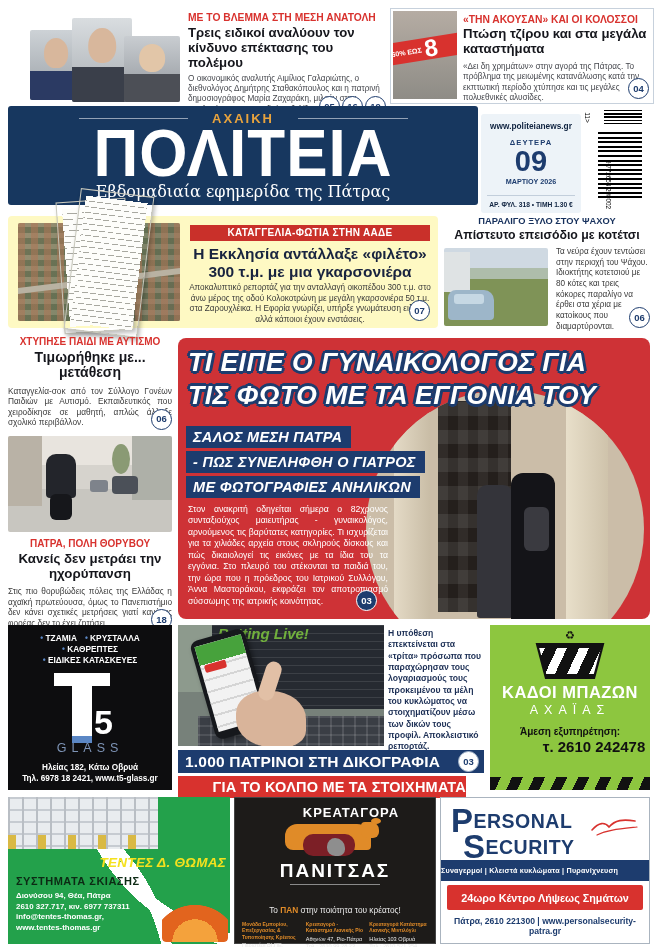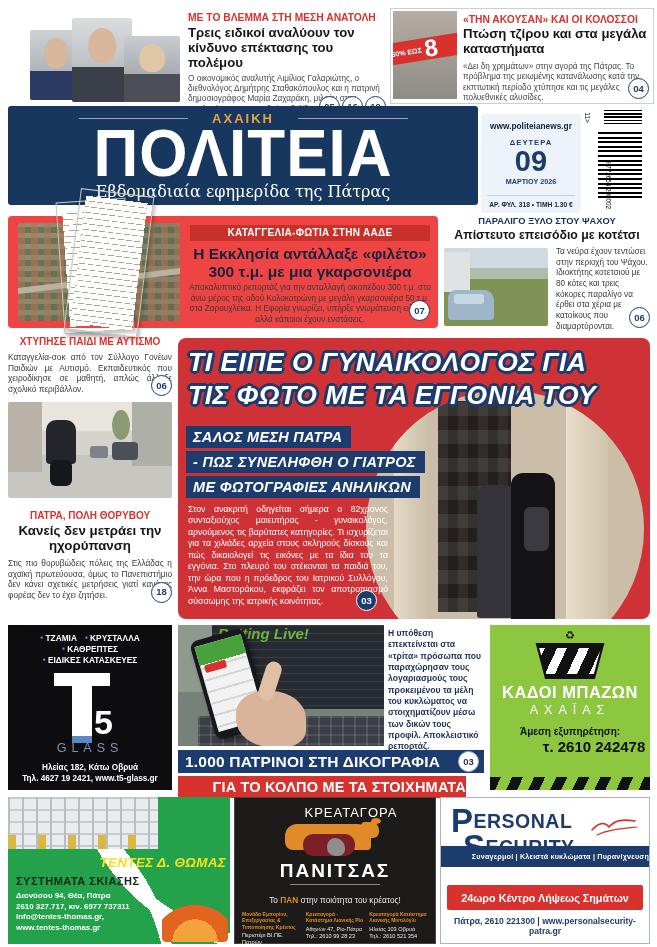--- a/index.html
+++ b/index.html
@@ -63,21 +63,21 @@
   .barcode{left:588px;top:106px;width:64px;height:99px;background:#fff;}
   .bc-top{position:absolute;left:16px;top:4px;width:38px;height:15px;
           background:repeating-linear-gradient(180deg,#000 0 1.4px,#fff 1.4px 3.2px);}
   .bc-lab-top{position:absolute;left:-6px;top:8px;font-size:6.5px;color:#000;transform:rotate(90deg);}
   .bc-main{position:absolute;left:10px;top:26px;width:44px;height:66px;
            background:repeating-linear-gradient(180deg,#000 0 2px,#fff 2px 4.6px);}
   .bc-num{position:absolute;left:24px;top:54px;font-size:6.3px;color:#000;white-space:nowrap;
           transform:rotate(90deg);transform-origin:left top;}
 
   
-  .aade{left:8px;top:216px;width:430px;height:112px;background:#ef4444;border-radius:4px;}
+  .aade{left:8px;top:216px;width:430px;height:112px;background:#fef9c3;border-radius:4px;}
   .aade-photo{left:10px;top:7px;width:162px;height:98px;border-radius:2px;
       background:linear-gradient(120deg,#9a8f72,#7c8568 55%,#8c7f6a);
       background-color:#8c8f7a;overflow:hidden;}
   .aade-photo .blocks{position:absolute;inset:0;
       background:repeating-linear-gradient(90deg,rgba(176,118,86,.55) 0 7px,rgba(0,0,0,0) 7px 13px),
                  repeating-linear-gradient(0deg,rgba(64,84,54,.45) 0 6px,rgba(0,0,0,0) 6px 11px);}
   .aade-photo .road{position:absolute;left:-10%;top:55%;width:130%;height:6px;background:#b9b2a2;transform:rotate(-7deg);}
   .paper{position:absolute;background:#fdfdfa;border:1px solid #c9c9bd;box-shadow:2px 3px 4px rgba(0,0,0,.25);
          background-image:repeating-linear-gradient(180deg,rgba(0,0,0,0) 0 5px,#a8a8a0 5px 5.7px);
          background-clip:content-box;padding:6px 5px;}
@@ -112,21 +112,21 @@
   .lc-badge{position:absolute;right:0;bottom:-2px;}
   .street-photo{position:relative;width:164px;height:96px;margin-top:8px;border-radius:2px;overflow:hidden;
       background:linear-gradient(180deg,#e8e4de 0 30%,#d6d3cd 30% 55%,#c8c6c0 55%);}
   .street-photo .bldL{position:absolute;left:0;top:0;width:34px;height:70px;background:#b9b2a6;}
   .street-photo .bldR{position:absolute;right:0;top:0;width:40px;height:64px;background:#aeb0a8;}
   .street-photo .tree{position:absolute;right:42px;top:8px;width:18px;height:30px;border-radius:50%;background:#8a9a74;}
   .street-photo .rider{position:absolute;left:38px;top:18px;width:30px;height:44px;border-radius:10px 10px 4px 4px;background:#23252b;}
   .street-photo .wheel{position:absolute;left:42px;top:58px;width:22px;height:26px;border-radius:6px;background:#16171b;}
   .street-photo .carA{position:absolute;right:34px;top:40px;width:26px;height:18px;border-radius:4px;background:#4b5058;}
   .street-photo .carB{position:absolute;right:64px;top:44px;width:18px;height:12px;border-radius:3px;background:#7e838b;}
-  .noise-sec{margin-top:12px;}
+  .noise-sec{margin-top:6px;}
 
   
   .mainstory{left:178px;top:338px;width:472px;height:281px;background:#ce3236;border-radius:8px;overflow:hidden;}
   .circle-photo{position:absolute;right:6px;top:52px;width:278px;height:278px;border-radius:50%;
                 overflow:hidden;background:#cbbda8;}
   .cp-colL{position:absolute;left:10%;top:0;width:13%;height:100%;background:linear-gradient(90deg,#e4dac6,#c9bda6);}
   .cp-colR{position:absolute;left:72%;top:0;width:15%;height:100%;background:linear-gradient(90deg,#e8dfca,#cfc3ab);}
   .cp-door{position:absolute;left:26%;top:4%;width:26%;height:76%;background:#241f1c;
            background-image:repeating-linear-gradient(0deg,rgba(255,255,255,.08) 0 14px,rgba(0,0,0,0) 14px 28px),
                             repeating-linear-gradient(90deg,rgba(255,255,255,.06) 0 10px,rgba(0,0,0,0) 10px 20px);}
@@ -216,48 +216,48 @@
   .tn-sub{position:absolute;left:8px;top:78px;color:#0c2a14;font-weight:900;font-size:11px;letter-spacing:.5px;}
   .tn-addr{position:absolute;left:8px;top:94px;color:#fff;font-weight:700;font-size:7.9px;line-height:1.35;}
   .tn-awn{position:absolute;right:2px;bottom:2px;width:66px;height:46px;border-radius:8px 40% 4px 4px;
       background:radial-gradient(circle at 50% 100%,#f4a23c 0 40%,#e2641e 40% 75%,#b33b10 75%);
       background-color:#e2641e;
       -webkit-mask-image:radial-gradient(circle at 50% 115%, #000 70%, rgba(0,0,0,0) 71%);}
 
   
   .panitsas{left:234px;top:797px;width:202px;height:147px;background:#1d1b19;text-align:center;
             border:1px solid #444;box-sizing:border-box;}
-  .pn-title{color:#fff;font-weight:400;font-size:13px;letter-spacing:1px;margin-top:7px;margin-left:32px;}
+  .pn-title{color:#fff;font-weight:700;font-size:13px;letter-spacing:1px;margin-top:7px;margin-left:32px;}
   .pn-logo{position:relative;width:120px;height:36px;margin:2px auto 0;}
   .pn-cow{position:absolute;left:10px;top:2px;width:86px;height:26px;border-radius:12px 14px 4px 8px;background:#e08b28;}
   .pn-cowhead{position:absolute;left:86px;top:0;width:18px;height:16px;border-radius:4px 8px 6px 6px;background:#e08b28;}
   .pn-horn{position:absolute;left:96px;top:-4px;width:10px;height:6px;border-radius:50%;background:#e08b28;}
   .pn-pig{position:absolute;left:28px;top:12px;width:52px;height:22px;border-radius:10px;background:#7c1f26;}
   .pn-hen{position:absolute;left:52px;top:16px;width:18px;height:18px;border-radius:50% 60% 40% 50%;background:#8e8e8e;}
   .pn-name{color:#fff;font-weight:900;font-size:19px;letter-spacing:2px;margin-top:2px;}
   .pn-rule{width:90px;height:1px;background:#8a8a8a;margin:2px auto;}
-  .pn-slogan{color:#e9e9e9;font-size:8.3px;margin-top:10px;}
+  .pn-slogan{color:#e9e9e9;font-size:8.3px;margin-top:20px;}
   .pn-slogan b{color:#e08b28;font-weight:900;}
   .pn-cols{display:flex;justify-content:space-between;padding:6px 7px 0;gap:5px;text-align:left;}
   .pn-col{width:62px;}
   .pn-head{color:#e08b28;font-weight:700;font-size:5px;line-height:1.25;}
   .pn-line{color:#e9e9e9;font-size:5.6px;line-height:1.3;margin-top:2px;}
   .pn-tel{color:#e9e9e9;font-size:5.6px;line-height:1.3;}
 
   
   .psad{left:440px;top:797px;width:210px;height:147px;background:#fff;border:1px solid #aab4bf;box-sizing:border-box;}
   .psa-top{position:absolute;left:0;top:0;width:100%;height:62px;background:#fff;}
   .psa-line{position:absolute;left:10px;color:#1d3c6e;font-weight:900;letter-spacing:.5px;}
   .psa-line .cap{font-size:33px;vertical-align:-4px;}
   .psa-line .rest{font-size:19.5px;}
   .psa-l1{top:4px;}
   .psa-l2{top:30px;left:22px;}
   .psa-sign{position:absolute;right:8px;top:16px;width:52px;height:26px;}
-  .psa-navy{position:absolute;left:0;top:48px;width:100%;height:21px;background:#1d3c6e;
-            display:flex;align-items:center;justify-content:flex-end;}
+  .psa-navy{position:absolute;left:0;top:62px;width:100%;height:21px;background:#1d3c6e;
+            display:flex;align-items:center;justify-content:flex-start;}
   .psa-serv{color:#fff;font-size:7.2px;font-weight:600;letter-spacing:.2px;}
   .psa-red{position:absolute;left:6px;top:87px;width:calc(100% - 12px);height:25px;background:#d8322e;
            display:flex;align-items:center;justify-content:center;border-radius:2px;}
   .psa-band{color:#fff;font-weight:800;font-size:10.8px;}
   .psa-footer{position:absolute;left:0;top:118px;width:100%;text-align:center;color:#1d3c6e;
               font-weight:800;font-size:8.6px;}
 </style>
 </head>
 <body>
 
@@ -350,20 +350,21 @@
       <div class="bld"></div>
       <div class="car"></div>
     </div>
     <div class="abs ps-body">Τα νεύρα έχουν τεντώσει στην περιοχή του Ψάχου. Ιδιοκτήτης κοτετσιού με 80 κότες και τρεις κόκορες παραλίγο να έρθει στα χέρια με κατοίκους που διαμαρτύρονται.</div>
     <span class="badge abs ps-badge">06</span>
   </div>
 
   <div class="abs leftcol">
     <div>
       <div class="lc-kicker">ΧΤΥΠΗΣΕ ΠΑΙΔΙ ΜΕ ΑΥΤΙΣΜΟ</div>
+      <div class="lc-title">Τιμωρήθηκε με... μετάθεση</div>
       <div class="lc-body">
         <span>Καταγγελία-σοκ από τον Σύλλογο Γονέων Παιδιών με Αυτισμό. Εκπαιδευτικός που χειροδίκησε σε μαθητή, απλώς άλλαξε σχολικό περιβάλλον.</span>
         <span class="badge lc-badge">06</span>
       </div>
     </div>
     <div class="street-photo">
       <div class="bldL"></div>
       <div class="bldR"></div>
       <div class="tree"></div>
       <div class="rider"></div>
@@ -433,21 +434,21 @@
     </div>
     <div class="t5-logo">
       <div class="t5-bar"></div>
       <div class="t5-stem"></div>
       <div class="t5-blue"></div>
       <div class="t5-five">5</div>
       <div class="t5-glass">GLASS</div>
     </div>
     <div class="t5-addr">
       <div>Ηλείας 182, Κάτω Οβρυά</div>
-      <div>Τηλ. 4627 19 2421, www.t5-glass.gr</div>
+      <div>Τηλ. 6978 18 2421, www.t5-glass.gr</div>
     </div>
   </div>
 
   <div class="abs kadoi">
     <div class="kd-recycle">♻</div>
     <div class="kd-skip">
       <div class="inner"></div>
     </div>
     <div class="kd-title">ΚΑΔΟΙ ΜΠΑΖΩΝ</div>
     <div class="kd-area">ΑΧΑΪΑΣ</div>

